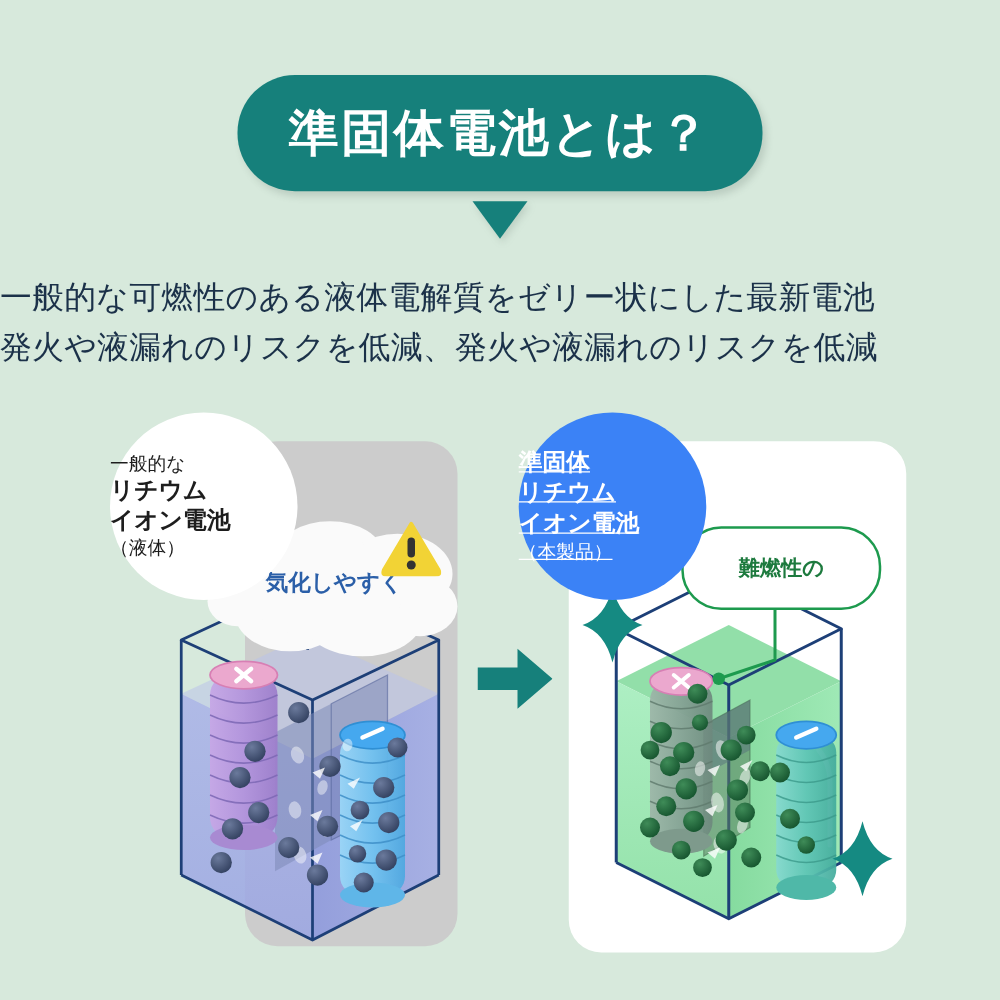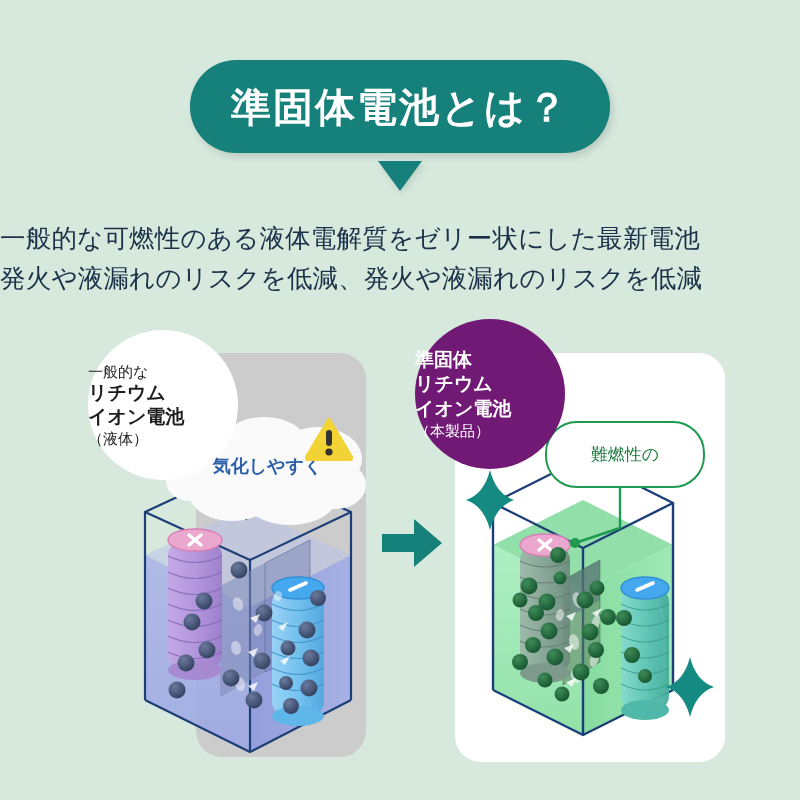--- a/index.html
+++ b/index.html
@@ -102,25 +102,26 @@
   .badge-left {
     left: 88px;
     top: 330px;
     width: 150px;
     height: 150px;
     background: #ffffff;
     color: #1d1d1d;
   }
   .badge-right {
     left: 415px;
-    top: 319px;
+    top: 330px;
     width: 150px;
     height: 150px;
-    background: #701a75;
+    background: #3b82f6;
     color: #ffffff;
+    text-decoration: underline;
   }
   .badge-small { font-size: 15px; }
   .badge-big { font-size: 19px; font-weight: bold; }
 
   
   .cloud-wrap {
     position: absolute;
     left: 160px;
     top: 415px;
     width: 215px;
@@ -157,21 +158,21 @@
     height: 63px;
     border: 2.4px solid #1d9a4e;
     border-radius: 32px;
     background: #ffffff;
     display: flex;
     flex-direction: column;
     align-items: center;
     justify-content: center;
     color: #1d7a3e;
     font-size: 17px;
-    font-weight: normal;
+    font-weight: bold;
     line-height: 24px;
     text-align: center;
   }
   .callout-line { display: block; white-space: nowrap; }
 
   
   .arrow {
     position: absolute;
     left: 382px;
     top: 517px;

